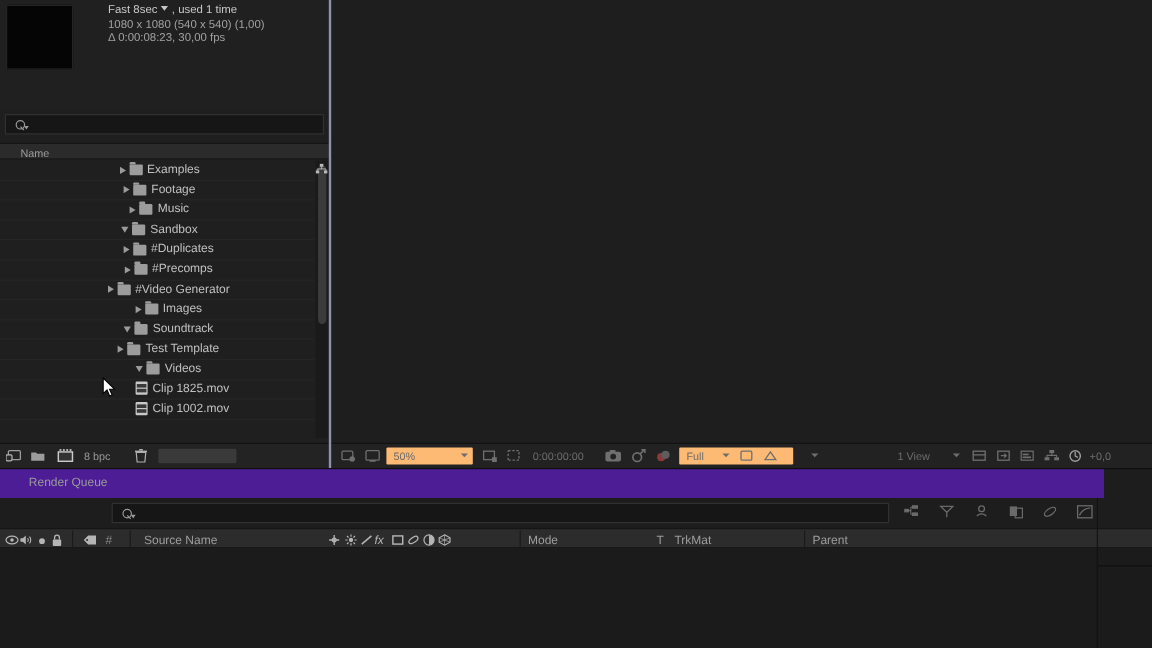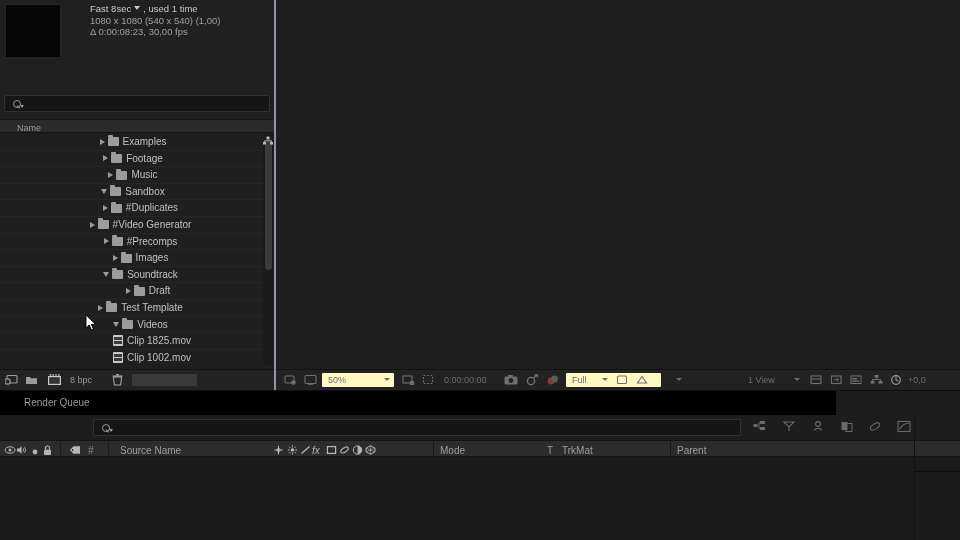--- a/index.html
+++ b/index.html
@@ -120,38 +120,38 @@
     position:absolute;left:276px;top:0;width:684px;height:369px;
     background:#1e1e1e;
   }
   #viewer-toolbar{
     position:absolute;left:276px;top:369px;width:684px;height:21px;
     background:#222222;border-top:1px solid #121212;box-sizing:border-box;
   }
   .vt-ico{position:absolute;top:4px;height:12px;}
   .vt-txt{position:absolute;top:5px;font-size:9px;color:#6c6c6c;white-space:nowrap;}
   .vt-dd{
-    position:absolute;top:3px;height:14px;background:#fef9c3;border-radius:1px;
+    position:absolute;top:3px;height:14px;background:#fdba74;border-radius:1px;
     box-sizing:border-box;
   }
   .vt-arrow{
     position:absolute;width:0;height:0;top:8px;
     border-left:3px solid transparent;border-right:3px solid transparent;
     border-top:3.5px solid #6e6e6e;
   }
 
   
   #div-vert-main{position:absolute;left:274px;top:0;width:2px;height:390px;background:#8f92ad;}
   #div-horiz-main{position:absolute;left:0;top:390px;width:960px;height:1px;background:#0e0e0e;}
   #div-vert-tl{position:absolute;left:914px;top:415px;width:1px;height:125px;background:#131313;}
 
   
   #tabbar{
-    position:absolute;left:0;top:391px;width:836px;height:24px;
-    background:#000000;
+    position:absolute;left:0;top:391px;width:920px;height:24px;
+    background:#4c1d95;
   }
   .tab{position:absolute;top:0;height:24px;line-height:24px;font-size:10px;white-space:nowrap;}
   #tab-render{left:24px;color:#9a9a9a;}
   #tab-none{
     left:112px;color:#cfcfcf;height:23px;
     border-bottom:2px solid #c6c6c6;padding:0 6px;margin-top:21px;
   }
   #tab-none .x{color:#888;font-size:9px;margin-right:5px;}
   #tab-none .sq{
     display:inline-block;width:9px;height:9px;background:#b9b9b9;
@@ -213,25 +213,24 @@
     <div id="proj-colhead">
       <span class="lbl">Name</span>
     </div>
 
     <div id="proj-tree">
         <div class="trow"><span style="display: inline-block; width: 4px;"></span><span class="tw closed"></span><span class="folder"></span><span class="tname">Examples</span></div>
         <div class="trow"><span style="display: inline-block; width: 4px;"></span><span class="tw closed"></span><span class="folder"></span><span class="tname">Footage</span></div>
         <div class="trow"><span style="display: inline-block; width: 4px;"></span><span class="tw closed"></span><span class="folder"></span><span class="tname">Music</span></div>
         <div class="trow"><span style="display: inline-block; width: 4px;"></span><span class="tw open"></span><span class="folder"></span><span class="tname">Sandbox</span></div>
         <div class="trow"><span style="display: inline-block; width: 19px;"></span><span class="tw closed"></span><span class="folder"></span><span class="tname">#Duplicates</span></div>
+        <div class="trow"><span style="display: inline-block; width: 19px;"></span><span class="tw closed"></span><span class="folder"></span><span class="tname">#Precomps</span></div>
         <div class="trow"><span style="display: inline-block; width: 19px;"></span><span class="tw closed"></span><span class="folder"></span><span class="tname">#Video Generator</span></div>
-        <div class="trow"><span style="display: inline-block; width: 19px;"></span><span class="tw closed"></span><span class="folder"></span><span class="tname">#Precomps</span></div>
         <div class="trow"><span style="display: inline-block; width: 19px;"></span><span class="tw closed"></span><span class="folder"></span><span class="tname">Images</span></div>
         <div class="trow"><span style="display: inline-block; width: 19px;"></span><span class="tw open"></span><span class="folder"></span><span class="tname">Soundtrack</span></div>
-        <div class="trow"><span style="display: inline-block; width: 34px;"></span><span class="tw closed"></span><span class="folder"></span><span class="tname">Draft</span></div>
         <div class="trow"><span style="display: inline-block; width: 19px;"></span><span class="tw closed"></span><span class="folder"></span><span class="tname">Test Template</span></div>
         <div class="trow"><span style="display: inline-block; width: 19px;"></span><span class="tw open"></span><span class="folder"></span><span class="tname">Videos</span></div>
         <div class="trow"><span style="display: inline-block; width: 34px;"></span><span class="tw none"></span><span class="movicon"></span><span class="tname">Clip 1825.mov</span></div>
         <div class="trow"><span style="display: inline-block; width: 34px;"></span><span class="tw none"></span><span class="movicon"></span><span class="tname">Clip 1002.mov</span></div>
       </div>
 
     <div id="proj-scroll">
       <div id="proj-scroll-thumb"></div>
     </div>
     <div id="proj-flowicon">

